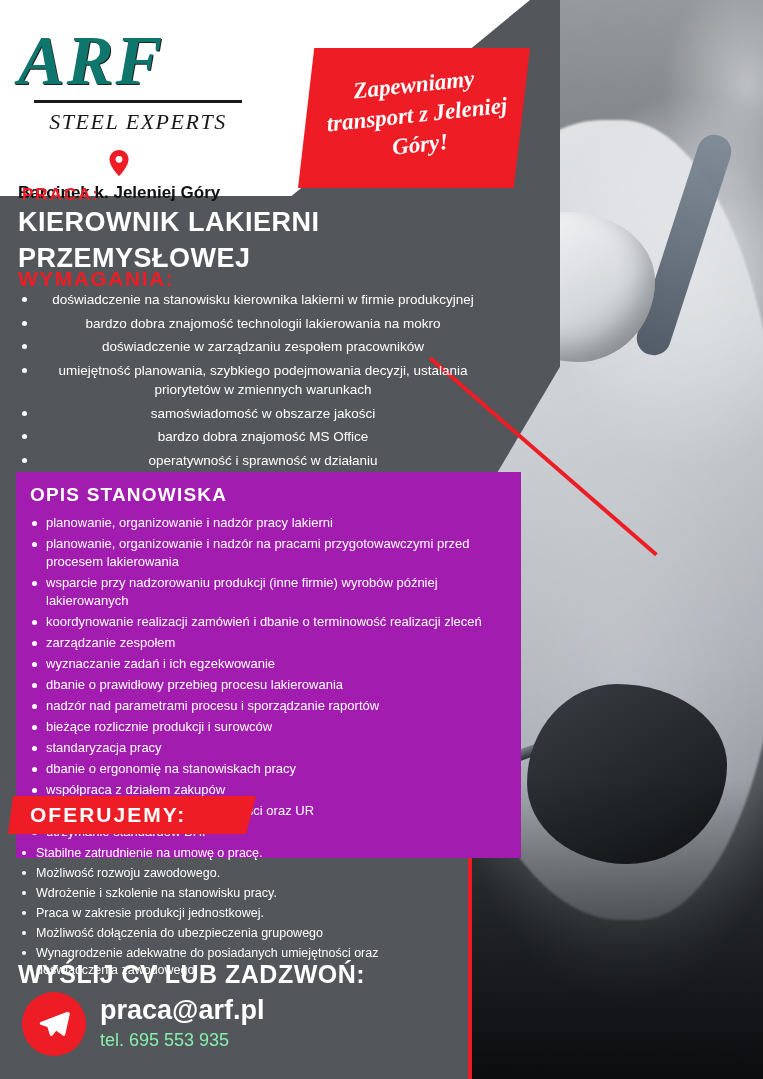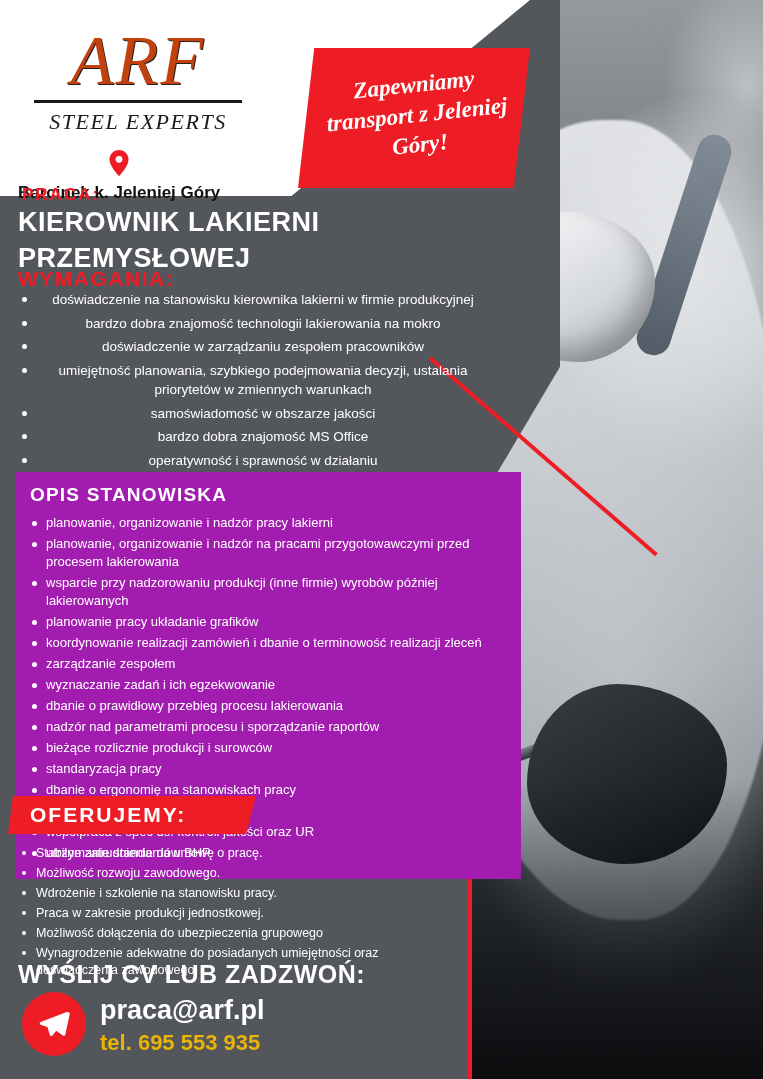--- a/index.html
+++ b/index.html
@@ -118,26 +118,26 @@
 
   
   .logo-box {
     position: absolute;
     left: 18px; top: 18px;
     width: 240px; height: 128px;
     background: #ffffff;
   }
   .logo-arf {
     font-family: "Liberation Serif", serif;
-    font-weight: normal;
+    font-weight: bold;
     font-style: italic;
     font-size: 70px;
-    color: #c2410c;
+    color: #0f766e;
     letter-spacing: 2px;
-    text-align: center;
+    text-align: left;
     line-height: 74px;
     padding-top: 6px;
     text-shadow: 1px 1px 0 #222;
   }
   .logo-rule {
     width: 208px; height: 3px;
     background: #1a1a1a;
     margin: 2px auto 6px auto;
   }
   .logo-sub {
@@ -321,23 +321,23 @@
   .mail {
     position: absolute;
     left: 100px; top: 995px;
     color: #ffffff;
     font-size: 27px;
     font-weight: bold;
   }
   .tel {
     position: absolute;
     left: 100px; top: 1030px;
-    color: #eab308;
-    font-size: 22px;
-    font-weight: bold;
+    color: #86efac;
+    font-size: 18px;
+    font-weight: normal;
   }
 </style>
 </head>
 <body>
 
 <div class="poster">
 
   <div class="photo">
     <div class="photo-hilite"></div>
     <div class="photo-suit"></div>
@@ -388,21 +388,20 @@
         <li>mile widziane uprawnienia inspektora antykorozyjnych powłok malarskich (wymagające znajomości normy PN-EN ISO 12944)</li>
       </ul>
   </div>
 
   <div class="opis-block">
     <div class="h-opis">OPIS STANOWISKA</div>
     <ul class="bullets" id="desc-ul">
         <li>planowanie, organizowanie i nadzór pracy lakierni</li>
         <li>planowanie, organizowanie i nadzór na pracami przygotowawczymi przed procesem lakierowania</li>
         <li>wsparcie przy nadzorowaniu produkcji (inne firmie) wyrobów później lakierowanych</li>
-        <li>planowanie pracy układanie grafików</li>
         <li>koordynowanie realizacji zamówień i dbanie o terminowość realizacji zleceń</li>
         <li>zarządzanie zespołem</li>
         <li>wyznaczanie zadań i ich egzekwowanie</li>
         <li>dbanie o prawidłowy przebieg procesu lakierowania</li>
         <li>nadzór nad parametrami procesu i sporządzanie raportów</li>
         <li>bieżące rozlicznie produkcji i surowców</li>
         <li>standaryzacja pracy</li>
         <li>dbanie o ergonomię na stanowiskach pracy</li>
         <li>współpraca z działem zakupów</li>
         <li>współpraca z spec ds. kontroli jakości oraz UR</li>

